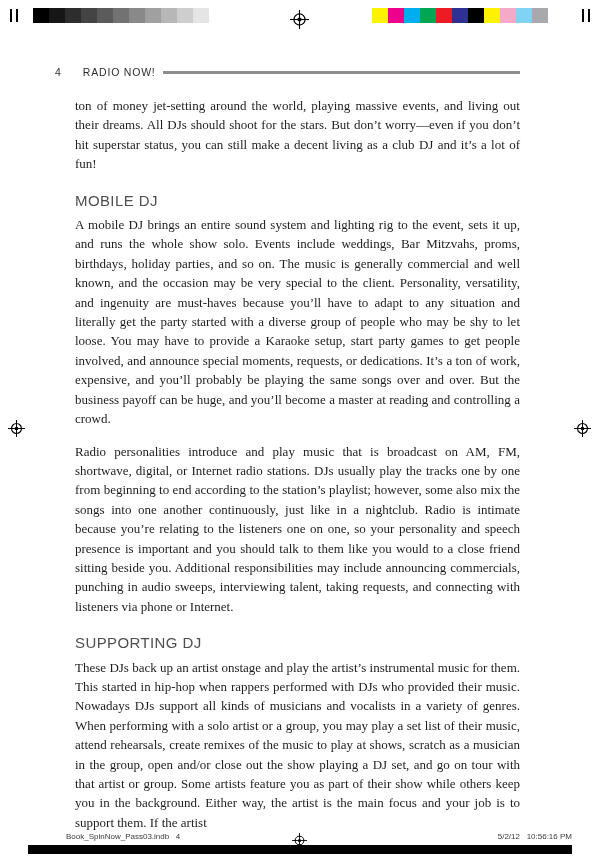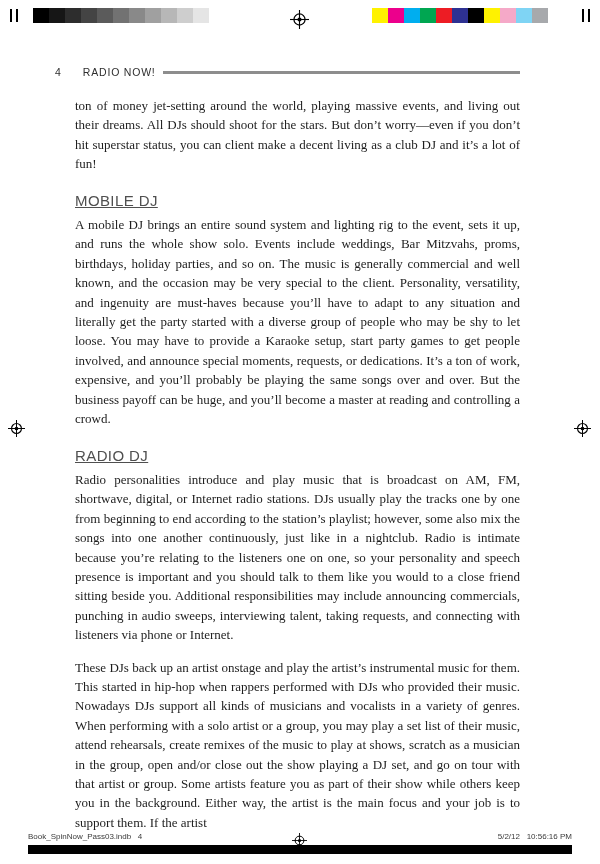--- a/index.html
+++ b/index.html
@@ -45,31 +45,30 @@
     position:absolute;top:96px;left:75px;width:445px;
     font-size:13px;line-height:19.4px;color:#1d1d1d;
     text-align:justify;
   }
   .page-body p{margin:0 0 13px 0;}
   .section-heading{
     font-family:"Liberation Sans", sans-serif;
     font-size:15px;font-weight:400;color:#4f4f4f;
     letter-spacing:0.4px;margin:17px 0 5px 0;
     text-align:left;
-    text-decoration:underline;
   }
 
   
   .proof-footer{
     position:absolute;left:28px;right:28px;bottom:23px;
     display:flex;justify-content:space-between;align-items:flex-end;
     font-family:"Liberation Sans", sans-serif;
     font-size:8px;color:#3a3a3a;
   }
-  .proof-footer span{white-space:pre;}
+  .proof-footer span{white-space:pre;margin-left:38px;}
   .bottom-bar{
     position:absolute;left:28px;right:28px;bottom:10px;
     height:9px;background:#000;
   }
 </style>
 </head>
 <body>
 
 <div class="sheet">
 
@@ -140,28 +139,28 @@
       </svg>
   </div>
 
   <div class="runhead">
     <span class="folio">4</span>
     <span class="rh-title">RADIO NOW!</span>
     <span class="rh-rule"></span>
   </div>
 
   <div class="page-body">
-    <p>ton of money jet-setting around the world, playing massive events, and living out their dreams. All DJs should shoot for the stars. But don’t worry—even if you don’t hit superstar status, you can client make a decent living as a club DJ and it’s a lot of fun!</p>
+    <p>ton of money jet-setting around the world, playing massive events, and living out their dreams. All DJs should shoot for the stars. But don’t worry—even if you don’t hit superstar status, you can still make a decent living as a club DJ and it’s a lot of fun!</p>
 
     <h2 class="section-heading">MOBILE DJ</h2>
     <p>A mobile DJ brings an entire sound system and lighting rig to the event, sets it up, and runs the whole show solo. Events include weddings, Bar Mitzvahs, proms, birthdays, holiday parties, and so on. The music is generally commercial and well known, and the occasion may be very special to the client. Personality, versatility, and ingenuity are must-haves because you’ll have to adapt to any situation and literally get the party started with a diverse group of people who may be shy to let loose. You may have to provide a Karaoke setup, start party games to get people involved, and announce special moments, requests, or dedications. It’s a ton of work, expensive, and you’ll probably be playing the same songs over and over. But the business payoff can be huge, and you’ll become a master at reading and controlling a crowd.</p>
 
-    <h2 class="section-heading">RADIO DJ</h2>
     <p>Radio personalities introduce and play music that is broadcast on AM, FM, shortwave, digital, or Internet radio stations. DJs usually play the tracks one by one from beginning to end according to the station’s playlist; however, some also mix the songs into one another continuously, just like in a nightclub. Radio is intimate because you’re relating to the listeners one on one, so your personality and speech presence is important and you should talk to them like you would to a close friend sitting beside you. Additional responsibilities may include announcing commercials, punching in audio sweeps, interviewing talent, taking requests, and connecting with listeners via phone or Internet.</p>
 
+    <h2 class="section-heading">SUPPORTING DJ</h2>
     <p>These DJs back up an artist onstage and play the artist’s instrumental music for them. This started in hip-hop when rappers performed with DJs who provided their music. Nowadays DJs support all kinds of musicians and vocalists in a variety of genres. When performing with a solo artist or a group, you may play a set list of their music, attend rehearsals, create remixes of the music to play at shows, scratch as a musician in the group, open and/or close out the show playing a DJ set, and go on tour with that artist or group. Some artists feature you as part of their show while others keep you in the background. Either way, the artist is the main focus and your job is to support them. If the artist</p>
   </div>
 
   <div class="proof-footer">
     <span>Book_SpinNow_Pass03.indb   4</span>
     <span>5/2/12   10:56:16 PM</span>
   </div>
   <div class="bottom-bar"></div>
 
 </div>

